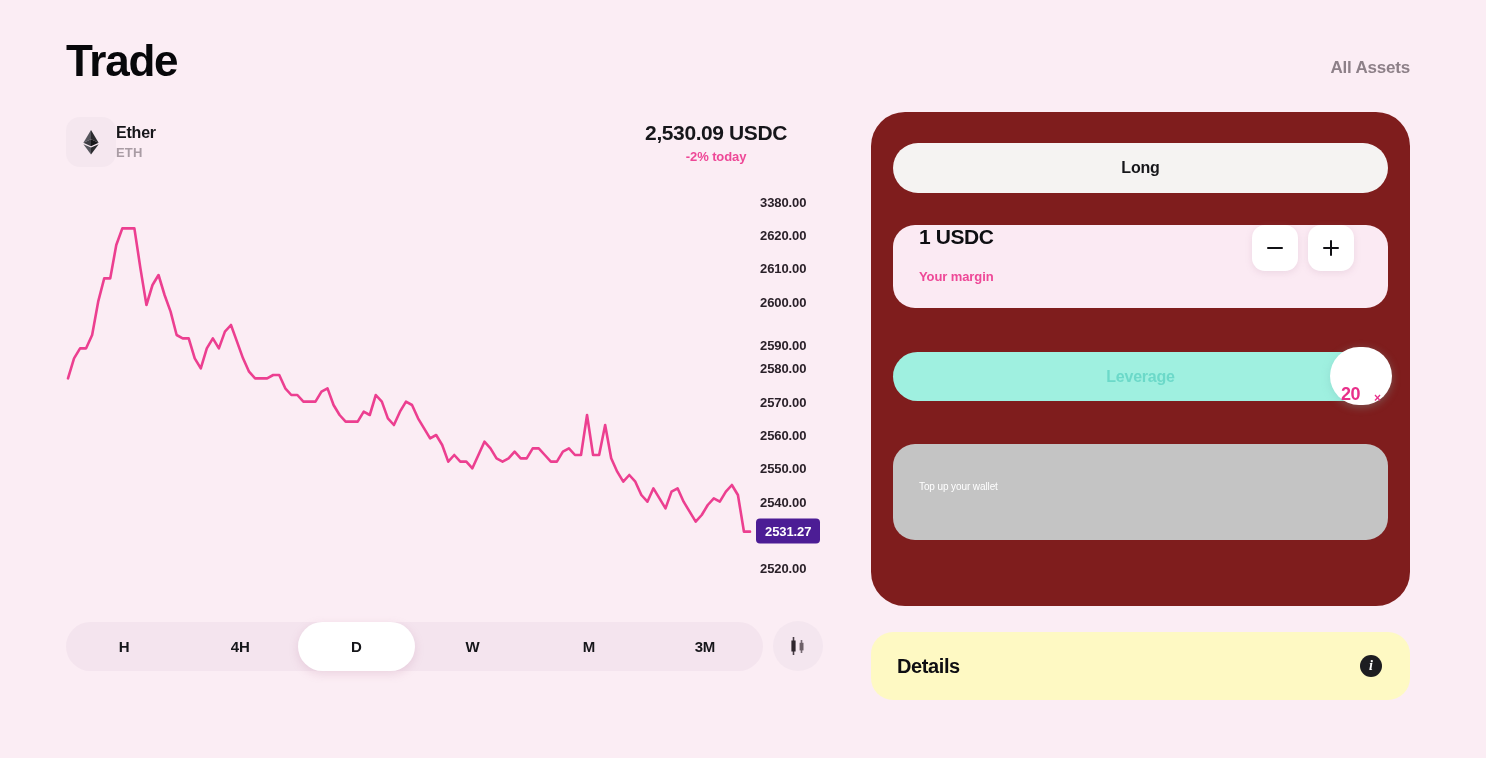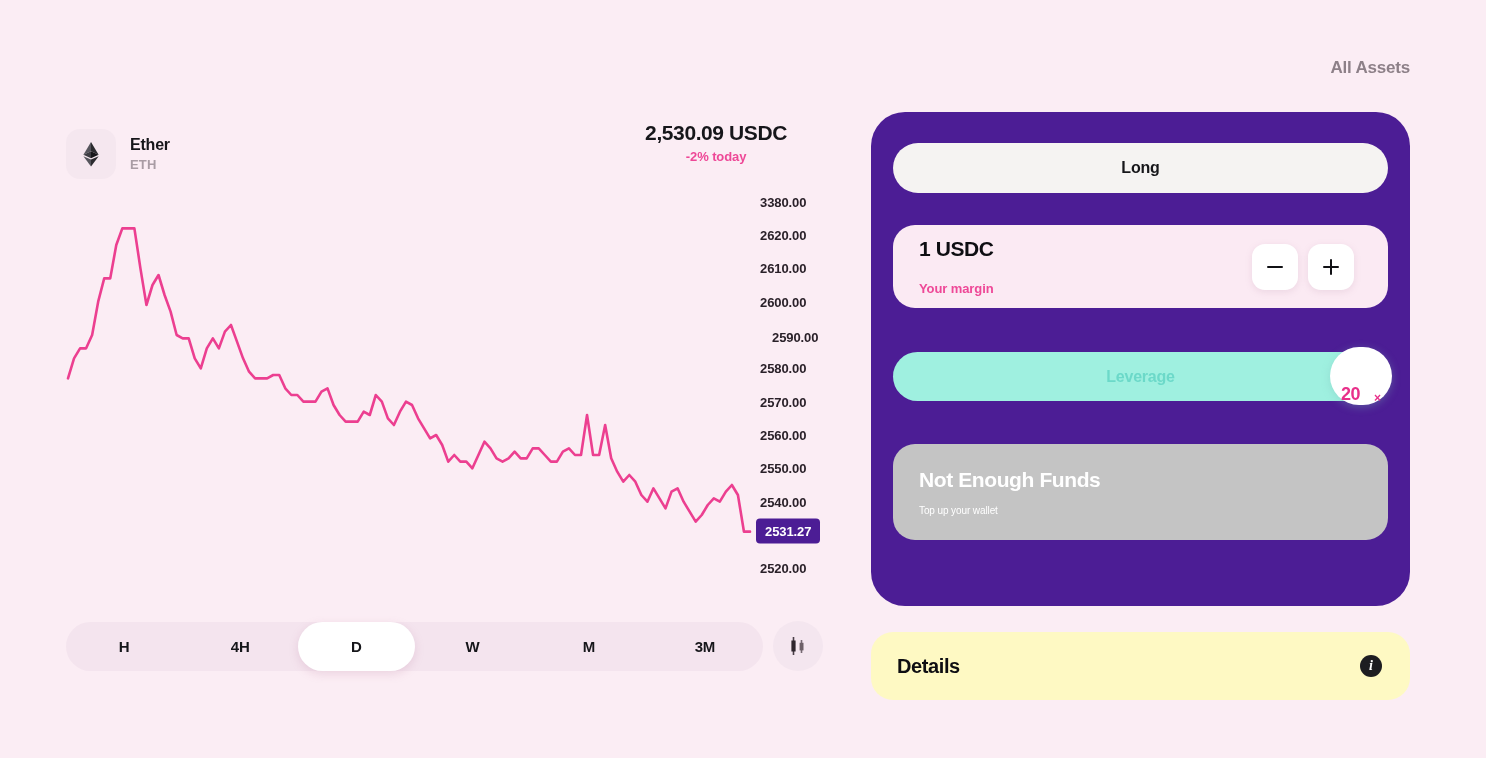--- a/index.html
+++ b/index.html
@@ -36,24 +36,23 @@
     font-size: 17px;
     font-weight: bold;
     color: #8d8088;
     letter-spacing: -0.2px;
   }
 
   
   .asset-row {
     position: absolute;
     left: 66px;
-    top: 129px;
-    display: flex;
-    align-items: center;
-    gap: 14px;
+    top: 117px;
+    display: flex;
+    align-items: center;
   }
   .asset-icon {
     width: 50px;
     height: 50px;
     border-radius: 14px;
     background: #f5e7ef;
     display: flex;
     align-items: center;
     justify-content: center;
   }
@@ -178,21 +177,21 @@
     cursor: pointer;
   }
 
   
   .trade-card {
     position: absolute;
     left: 871px;
     top: 112px;
     width: 539px;
     height: 494px;
-    background: #4c1d95;
+    background: #7f1d1d;
     border-radius: 34px;
   }
 
   .ls-toggle {
     position: absolute;
     left: 22px;
     top: 31px;
     width: 495px;
     height: 50px;
     background: #f5f3f2;
@@ -221,21 +220,20 @@
 
   .margin-box {
     position: absolute;
     left: 22px;
     top: 113px;
     width: 495px;
     height: 83px;
     background: #fbeaf3;
     border-radius: 22px;
     display: flex;
-    align-items: center;
     justify-content: space-between;
     padding: 0 34px 0 26px;
   }
   .margin-value {
     font-size: 21px;
     font-weight: bold;
     color: #0e0e12;
     letter-spacing: -0.4px;
   }
   .margin-label {
@@ -373,20 +371,21 @@
     align-items: center;
     justify-content: center;
     font-style: italic;
   }
 </style>
 </head>
 <body>
 
 <div class="page">
 
+  <div class="page-title">Trade</div>
   <div class="all-assets">All Assets</div>
 
   <div class="asset-row">
     <div class="asset-icon">
       <svg width="16" height="25" viewBox="0 0 16 25">
         <path d="M8 0 L8 9.2 L15.6 12.7 Z" fill="#2b2b2f"></path>
         <path d="M8 0 L0.4 12.7 L8 9.2 Z" fill="#55555c"></path>
         <path d="M8 17.6 L8 24.6 L15.7 14.2 Z" fill="#2b2b2f"></path>
         <path d="M8 24.6 L8 17.6 L0.4 14.2 Z" fill="#55555c"></path>
         <path d="M8 16.2 L15.6 12.7 L8 9.3 Z" fill="#17171a"></path>
@@ -406,21 +405,21 @@
 
   <div class="chart-area">
     <svg class="chart-svg" width="700" height="400" viewBox="0 0 700 400">
       <polyline id="chart-line" fill="none" stroke="#ec3f90" stroke-width="2.6" stroke-linejoin="round" stroke-linecap="round" points="8.00,193.33 14.04,173.33 20.07,163.33 26.11,163.33 32.14,150.00 38.18,116.67 44.21,93.33 50.25,93.33 56.28,60.00 62.32,43.33 68.35,43.33 74.39,43.33 80.42,83.33 86.46,120.00 92.50,100.00 98.53,90.00 104.57,110.00 110.60,126.67 116.64,150.00 122.67,153.33 128.71,153.33 134.74,173.33 140.78,183.33 146.81,163.33 152.85,153.33 158.88,163.33 164.92,146.67 170.96,140.00 176.99,156.67 183.03,173.33 189.06,186.67 195.10,193.33 201.13,193.33 207.17,193.33 213.20,190.00 219.24,190.00 225.27,203.33 231.31,210.00 237.35,210.00 243.38,216.67 249.42,216.67 255.45,216.67 261.49,206.67 267.52,203.33 273.56,220.00 279.59,230.00 285.63,236.67 291.66,236.67 297.70,236.67 303.73,226.67 309.77,230.00 315.81,210.00 321.84,216.67 327.88,233.33 333.91,240.00 339.95,226.67 345.98,216.67 352.02,220.00 358.05,233.33 364.09,243.33 370.12,253.33 376.16,250.00 382.19,260.00 388.23,276.67 394.27,270.00 400.30,276.67 406.34,276.67 412.37,283.33 418.41,270.00 424.44,256.67 430.48,263.33 436.51,273.33 442.55,276.67 448.58,273.33 454.62,266.67 460.65,273.33 466.69,273.33 472.73,263.33 478.76,263.33 484.80,270.00 490.83,276.67 496.87,276.67 502.90,266.67 508.94,263.33 514.97,270.00 521.01,270.00 527.04,230.00 533.08,270.00 539.12,270.00 545.15,240.00 551.19,273.33 557.22,286.67 563.26,296.67 569.29,290.00 575.33,296.67 581.36,310.00 587.40,316.67 593.43,303.33 599.47,313.33 605.50,323.33 611.54,306.67 617.58,303.33 623.61,316.67 629.65,326.67 635.68,336.67 641.72,330.00 647.75,320.00 653.79,313.33 659.82,316.67 665.86,306.67 671.89,300.00 677.93,310.00 683.96,346.67 690.00,346.67"></polyline>
     </svg>
     <div class="y-axis" id="y-axis">
         <div class="y-tick" style="top: 16.6667px;">3380.00</div>
         <div class="y-tick" style="top: 50px;">2620.00</div>
         <div class="y-tick" style="top: 83.3333px;">2610.00</div>
         <div class="y-tick" style="top: 116.667px;">2600.00</div>
-        <div class="y-tick" style="top: 152px; margin-left: 12px;">2590.00</div>
+        <div class="y-tick" style="top: 160px;">2590.00</div>
         <div class="y-tick" style="top: 183.333px;">2580.00</div>
         <div class="y-tick" style="top: 216.667px;">2570.00</div>
         <div class="y-tick" style="top: 250px;">2560.00</div>
         <div class="y-tick" style="top: 283.333px;">2550.00</div>
         <div class="y-tick" style="top: 316.667px;">2540.00</div>
         <div class="y-tick" style="top: 383.333px;">2520.00</div>
         <div class="price-badge" style="top: 345.767px;">2531.27</div>
       </div>
   </div>
 
@@ -470,21 +469,20 @@
 
     <div class="leverage-track">
       <span class="leverage-label">Leverage</span>
       <div class="leverage-thumb">
         <span class="lev-num">20</span>
         <span class="lev-x">×</span>
       </div>
     </div>
 
     <div class="action-btn">
-      <div class="action-title">Not Enough Funds</div>
       <div class="action-sub">Top up your wallet</div>
     </div>
 
   </div>
 
   <div class="details-card">
     <span class="details-title">Details</span>
     <span class="info-icon">i</span>
   </div>
 

